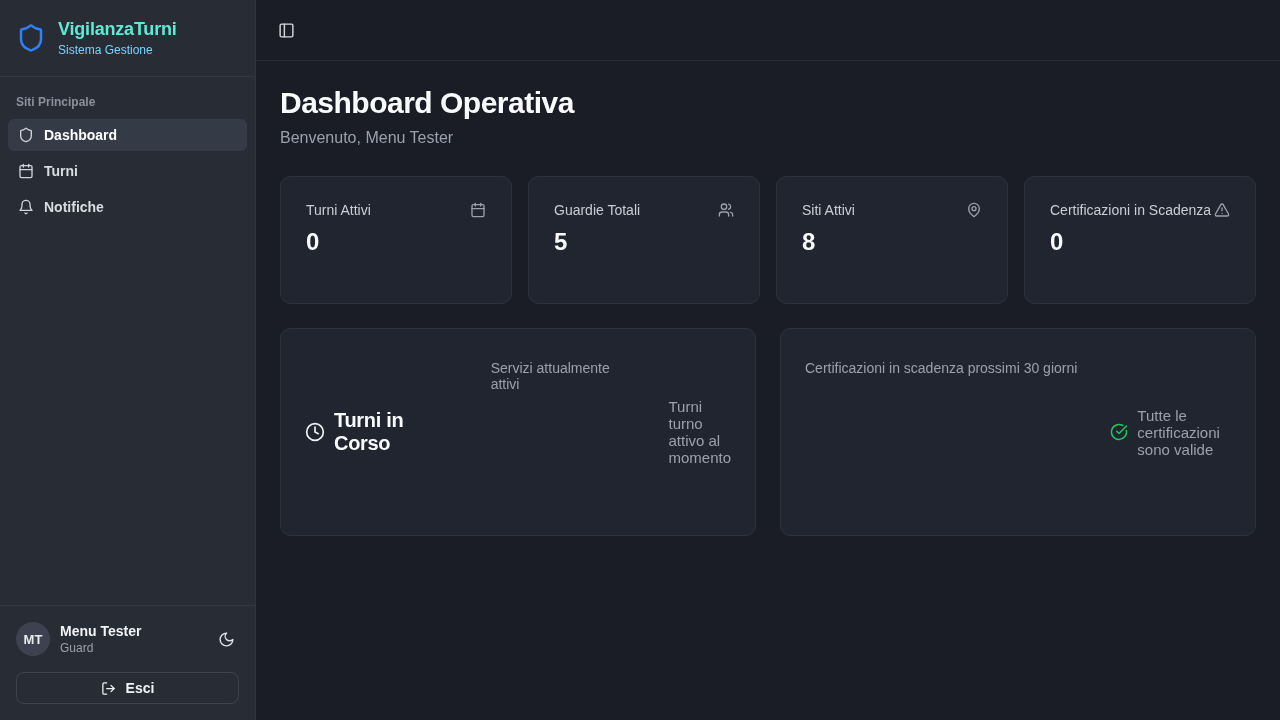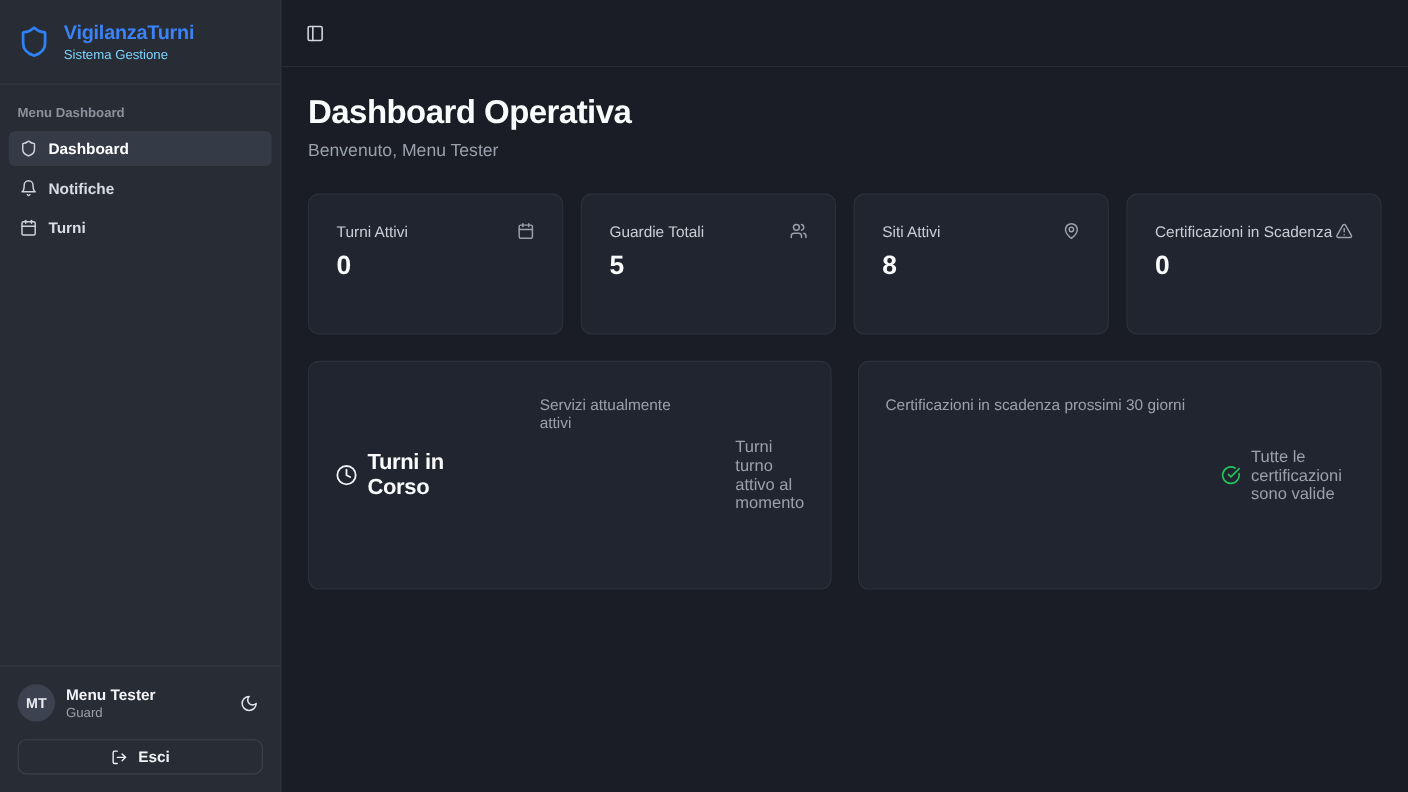--- a/index.html
+++ b/index.html
@@ -18,21 +18,21 @@
     background: #282c35;
     border-right: 1px solid #323641;
     display: flex; flex-direction: column;
   }
   .brand {
     display: flex; align-items: center; gap: 12px;
     padding: 16px; height: 77px;
     border-bottom: 1px solid #333845;
   }
   .brand-shield { color: #2f81f7; }
-  .brand-title { font-size: 18px; font-weight: bold; color: #3b82f6; letter-spacing: -0.2px; }
+  .brand-title { font-size: 18px; font-weight: bold; color: #5eead4; letter-spacing: -0.2px; }
   .brand-sub { font-size: 12px; color: #7dd3fc; margin-top: 3px; }
 
   .nav-section-label {
     font-size: 12px; font-weight: 600; color: #8b919c;
     padding: 18px 16px 10px 16px;
   }
   .nav { display: flex; flex-direction: column; gap: 4px; padding: 0 8px; }
   .nav-item {
     display: flex; align-items: center; gap: 10px;
     height: 32px; padding: 0 10px;
@@ -135,50 +135,50 @@
       <svg width="30" height="30" viewBox="0 0 24 24" fill="none" stroke="currentColor" stroke-width="2" stroke-linecap="round" stroke-linejoin="round">
           <path d="M20 13c0 5-3.5 7.5-7.66 8.95a1 1 0 0 1-.67-.01C7.5 20.5 4 18 4 13V6a1 1 0 0 1 1-1c2 0 4.5-1.2 6.24-2.72a1 1 0 0 1 1.52 0C14.51 3.81 17 5 19 5a1 1 0 0 1 1 1z"></path>
         </svg>
     </span>
     <div>
       <div class="brand-title">VigilanzaTurni</div>
       <div class="brand-sub">Sistema Gestione</div>
     </div>
   </div>
 
-  <div class="nav-section-label">Menu Dashboard</div>
+  <div class="nav-section-label">Siti Principale</div>
 
   <nav class="nav">
     <div class="nav-item active">
       <span class="nav-icon">
         <svg width="16" height="16" viewBox="0 0 24 24" fill="none" stroke="currentColor" stroke-width="2" stroke-linecap="round" stroke-linejoin="round">
             <path d="M20 13c0 5-3.5 7.5-7.66 8.95a1 1 0 0 1-.67-.01C7.5 20.5 4 18 4 13V6a1 1 0 0 1 1-1c2 0 4.5-1.2 6.24-2.72a1 1 0 0 1 1.52 0C14.51 3.81 17 5 19 5a1 1 0 0 1 1 1z"></path>
           </svg>
       </span>
       <span>Dashboard</span>
-    </div>
-    <div class="nav-item">
-      <span class="nav-icon">
-        <svg width="16" height="16" viewBox="0 0 24 24" fill="none" stroke="currentColor" stroke-width="2" stroke-linecap="round" stroke-linejoin="round">
-            <path d="M6 8a6 6 0 0 1 12 0c0 7 3 9 3 9H3s3-2 3-9"></path>
-            <path d="M10.3 21a1.94 1.94 0 0 0 3.4 0"></path>
-          </svg>
-      </span>
-      <span>Notifiche</span>
     </div>
     <div class="nav-item">
       <span class="nav-icon">
         <svg width="16" height="16" viewBox="0 0 24 24" fill="none" stroke="currentColor" stroke-width="2" stroke-linecap="round" stroke-linejoin="round">
             <path d="M8 2v4"></path>
             <path d="M16 2v4"></path>
             <rect width="18" height="18" x="3" y="4" rx="2"></rect>
             <path d="M3 10h18"></path>
           </svg>
       </span>
       <span>Turni</span>
+    </div>
+    <div class="nav-item">
+      <span class="nav-icon">
+        <svg width="16" height="16" viewBox="0 0 24 24" fill="none" stroke="currentColor" stroke-width="2" stroke-linecap="round" stroke-linejoin="round">
+            <path d="M6 8a6 6 0 0 1 12 0c0 7 3 9 3 9H3s3-2 3-9"></path>
+            <path d="M10.3 21a1.94 1.94 0 0 0 3.4 0"></path>
+          </svg>
+      </span>
+      <span>Notifiche</span>
     </div>
   </nav>
 
   <div class="sidebar-spacer"></div>
 
   <div class="sidebar-footer">
     <div class="user-row">
       <div class="avatar">MT</div>
       <div class="user-meta">
         <div class="user-name">Menu Tester</div>

